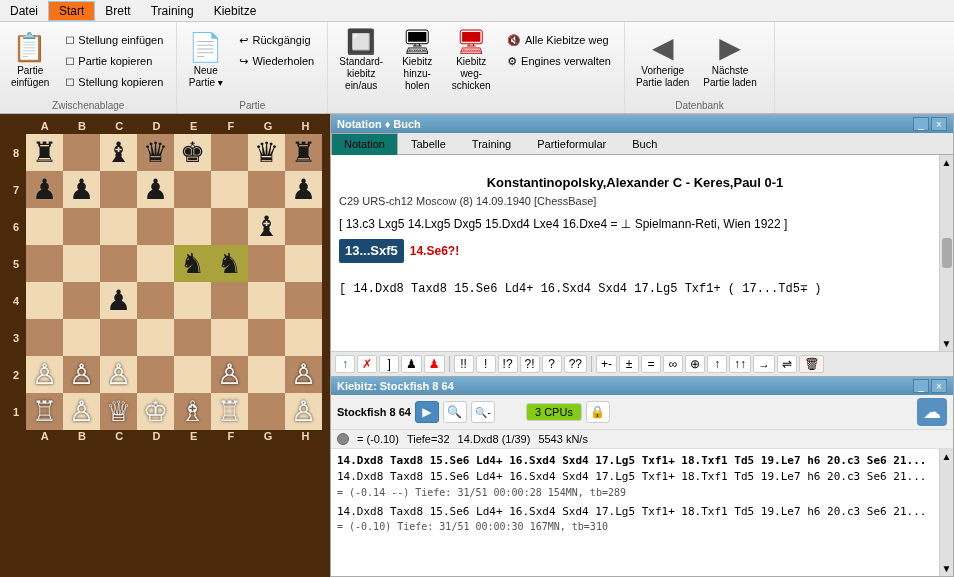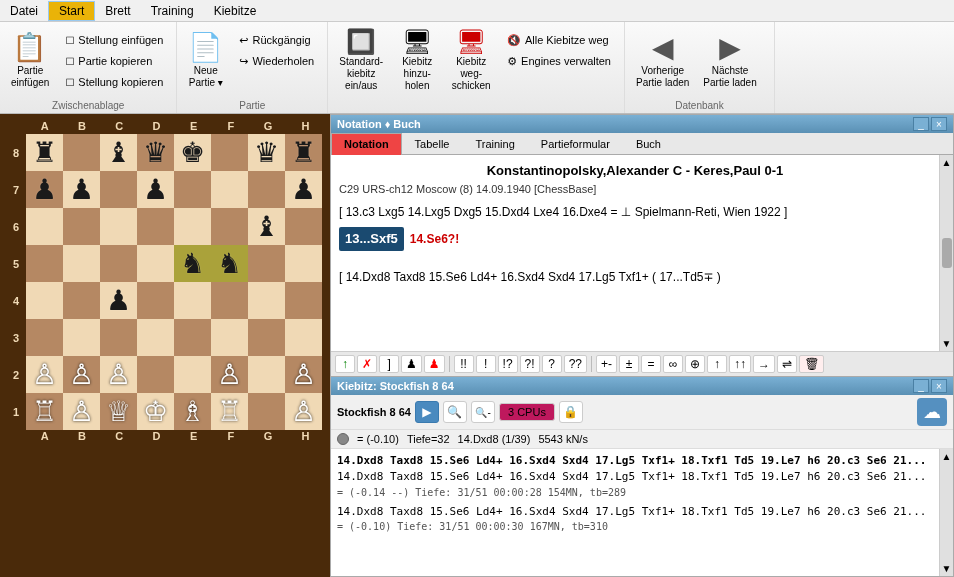--- a/index.html
+++ b/index.html
@@ -1,21 +1,21 @@
 <!DOCTYPE html>
 <html><head>
   <meta charset="utf-8">
   <style>
     * { box-sizing: border-box; margin: 0; padding: 0; }
     body { font-family: 'Segoe UI', Arial, sans-serif; font-size: 12px; background: #c0c0c0; width: 954px; height: 577px; overflow: hidden; }
 
     
     .menu-bar { background: #f0f0f0; display: flex; align-items: center; height: 22px; border-bottom: 1px solid #ccc; }
     .menu-item { padding: 2px 10px; cursor: pointer; font-size: 12px; }
-    .menu-item.active { background: #eab308; border: 1px solid #99c9ef; text-align: center; }
+    .menu-item.active { background: #f97316; border: 1px solid #99c9ef; text-align: center; }
 
     
     .ribbon { background: linear-gradient(to bottom, #fafafa, #e8e8e8); border-bottom: 1px solid #bbb; display: flex; height: 92px; }
     .ribbon-group { display: flex; flex-direction: column; border-right: 1px solid #ddd; padding: 4px 6px 2px 6px; position: relative; }
     .ribbon-group-label { font-size: 10px; color: #666; text-align: center; position: absolute; bottom: 2px; left: 0; right: 0; }
     .ribbon-buttons { display: flex; flex: 1; align-items: flex-start; gap: 4px; }
     .ribbon-btn { display: flex; flex-direction: column; align-items: center; justify-content: center; padding: 2px 4px; cursor: pointer; border: 1px solid transparent; border-radius: 2px; min-width: 44px; height: 68px; font-size: 10px; text-align: center; line-height: 1.2; }
     .ribbon-btn-small { display: flex; align-items: center; gap: 4px; padding: 2px 6px; cursor: pointer; border: 1px solid transparent; border-radius: 2px; font-size: 11px; height: 20px; }
     .ribbon-small-group { display: flex; flex-direction: column; gap: 1px; }
 
@@ -33,41 +33,41 @@
 
     
     .notation-panel { flex: 1; display: flex; flex-direction: column; border: 1px solid #aaa; margin: 0; background: white; }
     .panel-title-bar { background: linear-gradient(to bottom, #7ab0d4, #5a90b4); color: white; padding: 2px 6px; display: flex; justify-content: space-between; align-items: center; font-size: 11px; font-weight: bold; }
     .panel-title-controls { display: flex; gap: 2px; }
     .panel-ctrl-btn { background: #7ab0d4; border: 1px solid #4a80a4; color: white; width: 16px; height: 14px; font-size: 10px; cursor: pointer; display: flex; align-items: center; justify-content: center; }
 
     
     .tabs { display: flex; background: #e8e8e8; border-bottom: 1px solid #aaa; }
     .tab { padding: 4px 12px; font-size: 11px; cursor: pointer; border: 1px solid transparent; border-bottom: none; }
-    .tab.active { background: #ef4444; border-color: #aaa; border-bottom-color: white; margin-bottom: -1px; font-weight: bold; }
-
-    
-    .notation-content { flex: 1; padding: 6px 8px; overflow-y: auto; font-size: 12px; line-height: 1.5; }
+    .tab.active { background: #0f766e; border-color: #aaa; border-bottom-color: white; margin-bottom: -1px; font-weight: normal; }
+
+    
+    .notation-content { flex: 1; padding: 18px 8px; overflow-y: auto; font-size: 12px; line-height: 1.5; }
     .game-title { font-weight: bold; font-size: 13px; text-align: center; }
     .game-subtitle { font-size: 11px; text-align: left; color: #333; margin-bottom: 6px; }
     .notation-text { margin-bottom: 6px; }
     .current-move { background: #1a4a70; color: white; padding: 2px 6px; border-radius: 2px; font-weight: bold; font-size: 13px; }
     .key-move { color: #c00; font-weight: bold; }
-    .move-line { margin: 17px 0; }
+    .move-line { margin: 17px 0; font-family: Liberation Mono, monospace; }
 
     
     .annotation-toolbar { display: flex; align-items: center; padding: 3px 4px; background: #e8e8e8; border-top: 1px solid #ccc; gap: 2px; flex-wrap: wrap; }
     .annot-btn { padding: 1px 4px; background: white; border: 1px solid #ccc; border-radius: 2px; cursor: pointer; font-size: 12px; min-width: 20px; text-align: center; }
     .annot-separator { width: 1px; height: 16px; background: #bbb; margin: 0 2px; }
     .eraser-btn { background: #ffeeee; }
 
     
     .kiebitz-panel { height: 200px; display: flex; flex-direction: column; border: 1px solid #aaa; border-top: none; background: white; }
     .kiebitz-title-bar { background: linear-gradient(to bottom, #7ab0d4, #5a90b4); color: white; padding: 2px 6px; display: flex; justify-content: space-between; align-items: center; font-size: 11px; font-weight: bold; }
-    .kiebitz-btn { padding: 2px 8px; background: #be185d; border: 1px solid #ccc; border-radius: 3px; cursor: pointer; font-size: 11px; }
+    .kiebitz-btn { padding: 2px 8px; background: #84cc16; border: 1px solid #ccc; border-radius: 3px; cursor: pointer; font-size: 11px; margin-left: 27px; }
     .kiebitz-icon-btn { width: 24px; height: 22px; background: white; border: 1px solid #ccc; border-radius: 3px; cursor: pointer; display: flex; align-items: center; justify-content: center; font-size: 12px; }
     .kiebitz-status { padding: 3px 6px; background: #f0f0f0; border-bottom: 1px solid #ddd; display: flex; align-items: center; gap: 8px; font-size: 11px; }
     .kiebitz-status-dot { width: 12px; height: 12px; border-radius: 50%; background: #888; border: 1px solid #666; }
     .kiebitz-lines { flex: 1; overflow-y: auto; padding: 3px 6px; font-size: 11px; font-family: monospace; }
     .kiebitz-line { margin: 1px 0; line-height: 1.4; }
     .kiebitz-line.bold { font-weight: bold; }
     .kiebitz-line.secondary { color: #444; }
   </style>
 </head>
 <body>

